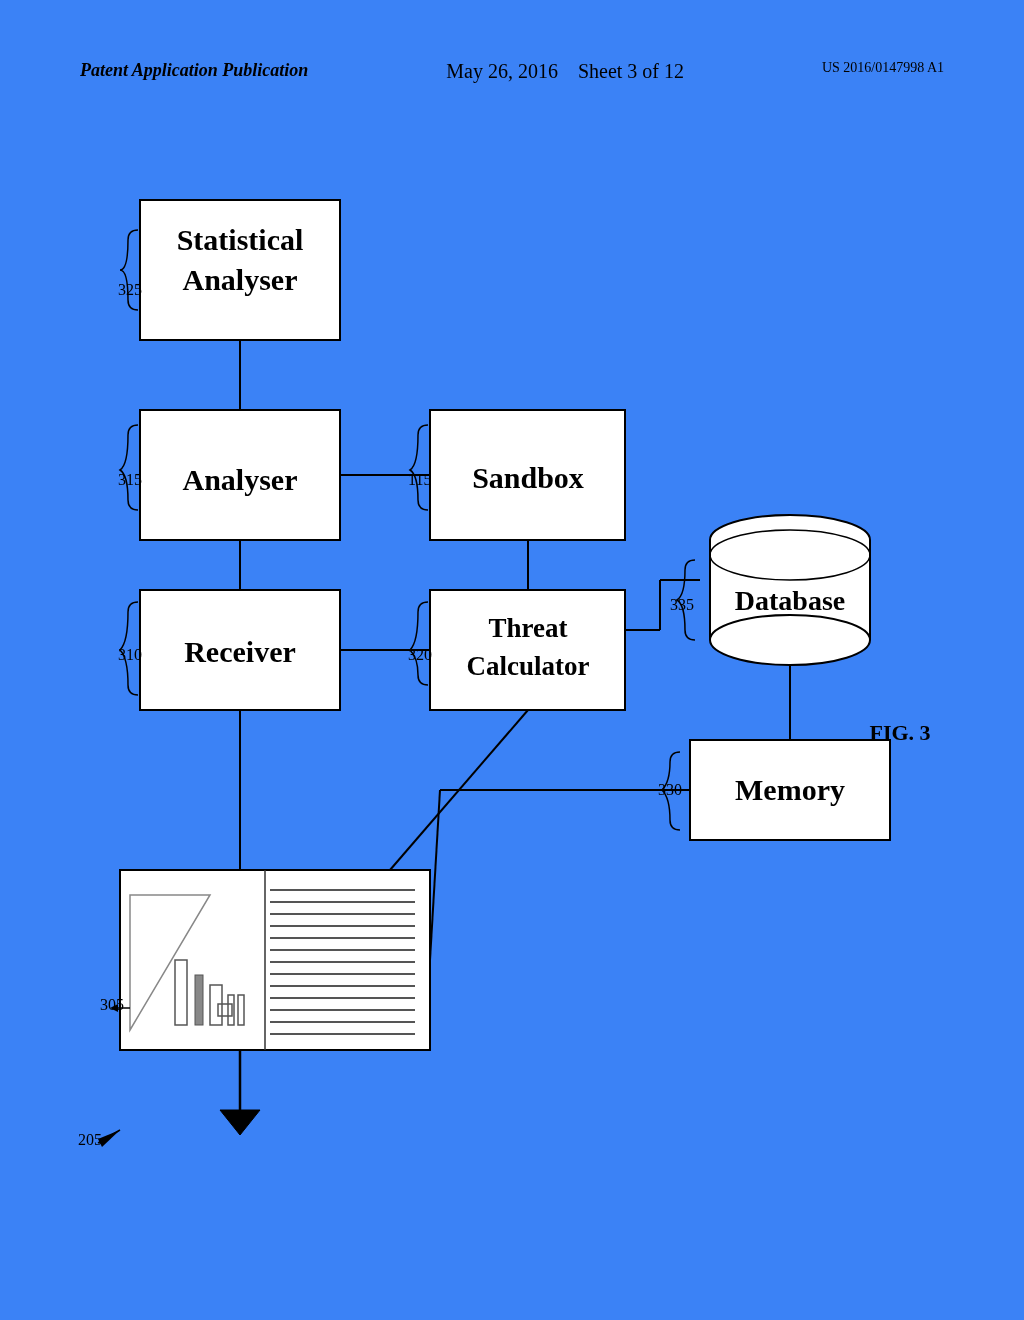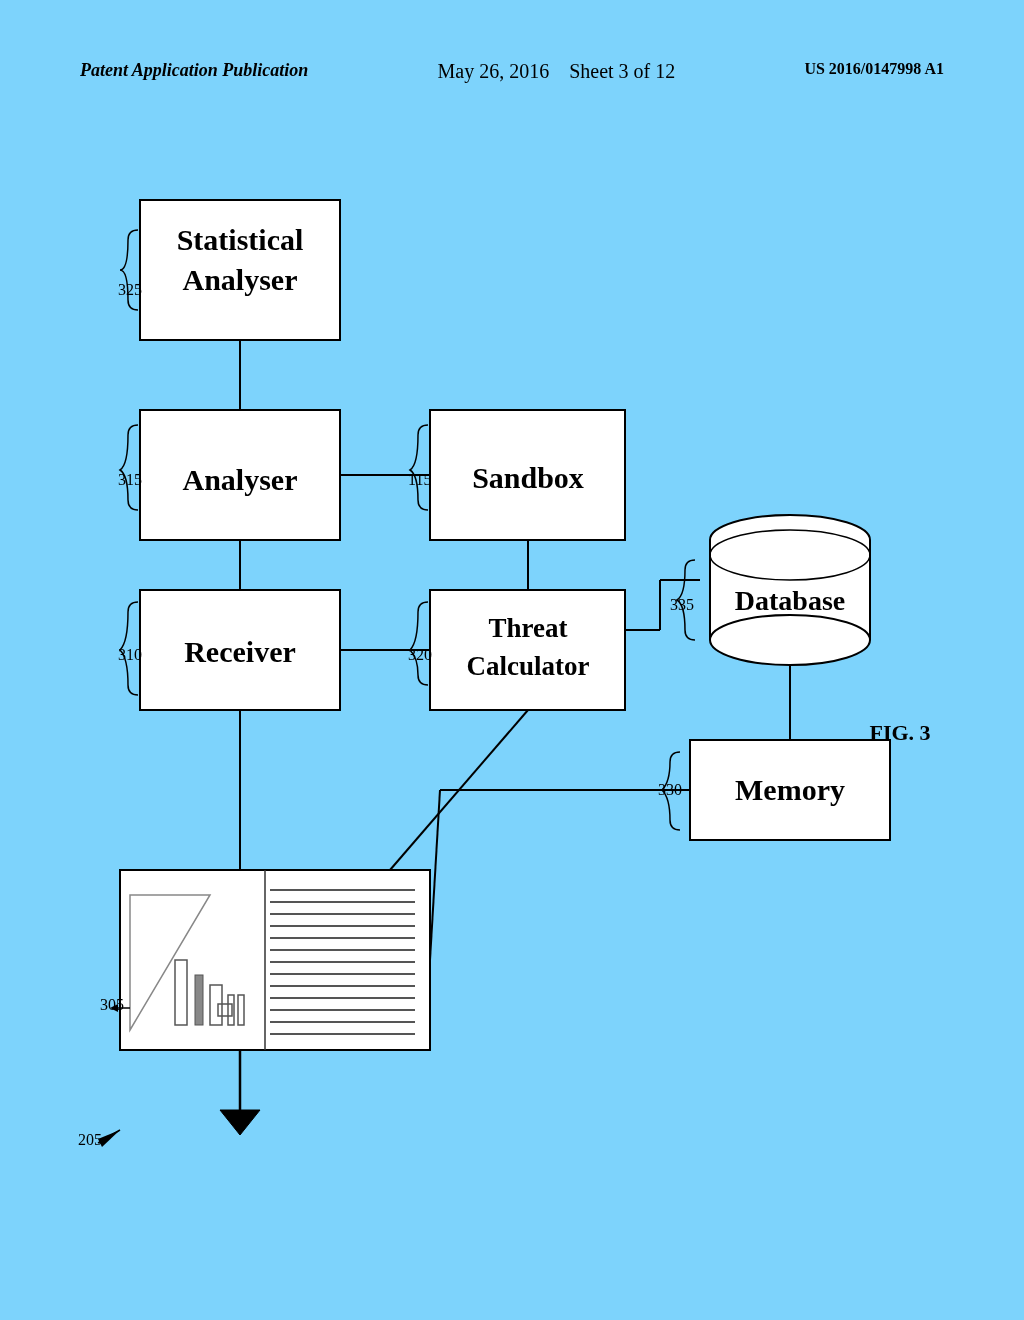--- a/index.html
+++ b/index.html
@@ -8,21 +8,21 @@
       font-family: 'Times New Roman', Times, serif;
       width: 1024px;
       height: 1320px;
       overflow: hidden;
       position: relative;
     }
     .page {
       width: 1024px;
       height: 1320px;
       position: relative;
-      background: #7dd3fc;
+      background: #3b82f6;
     }
     .header {
       position: absolute;
       top: 60px;
       left: 0;
       right: 0;
       display: flex;
       justify-content: space-between;
       align-items: flex-start;
       padding: 0 80px;
@@ -30,23 +30,22 @@
     .header-left {
       font-size: 18px;
       font-weight: bold;
       font-style: italic;
     }
     .header-center {
       font-size: 20px;
       text-align: center;
     }
     .header-right {
-      font-size: 16px;
+      font-size: 14px;
       text-align: right;
-      font-weight: bold;
     }
   </style>
 </head>
 <body>
 
 <div class="page">
 
   <div class="header">
     <div class="header-left">Patent Application Publication</div>
     <div class="header-center">

